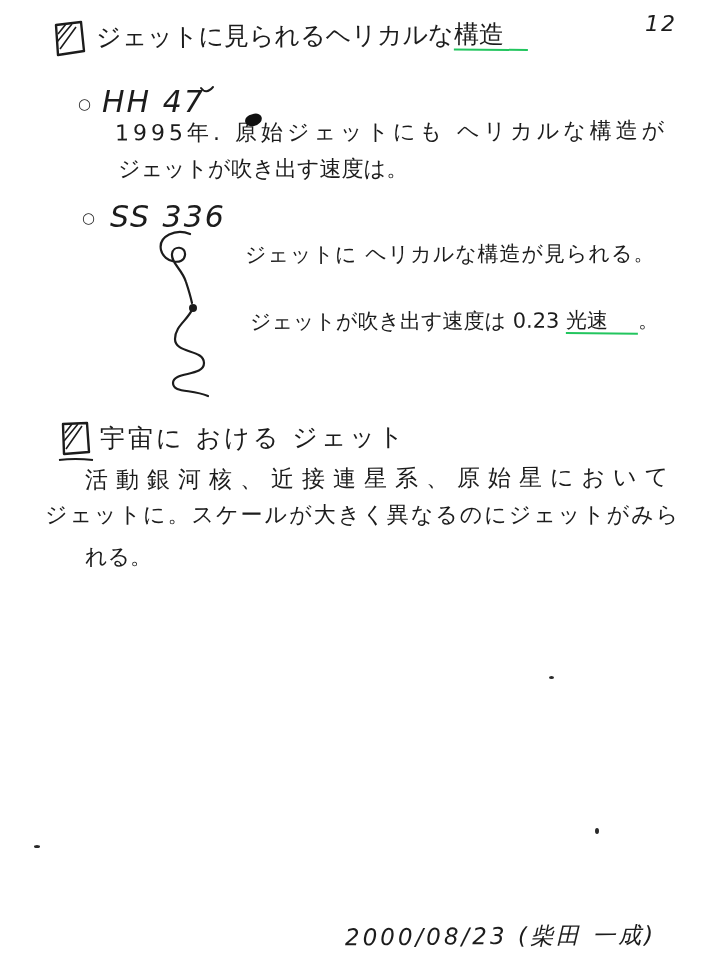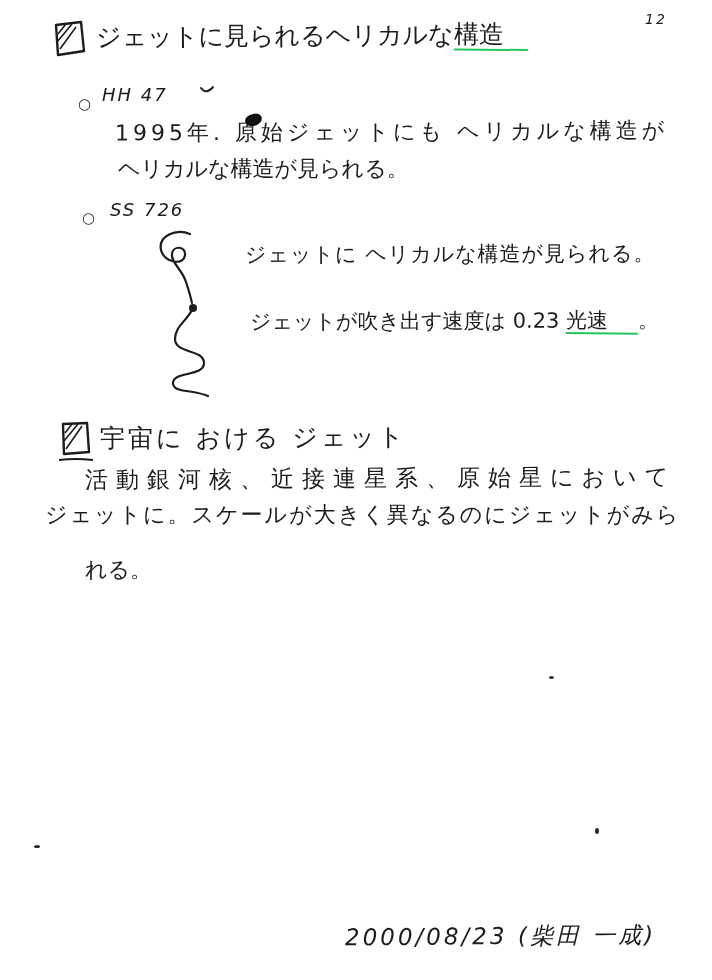--- a/index.html
+++ b/index.html
@@ -17,35 +17,35 @@
     font-family: "DejaVu Sans", sans-serif;
     color: #1c1c1c;
   }
   .hw {
     position: absolute;
     white-space: nowrap;
     color: #1c1c1c;
     line-height: 1.1;
   }
   .page-number {
-    font-size: 14px;
+    font-size: 22px;
     font-style: italic;
     letter-spacing: 2px;
   }
   .h1-title { font-size: 25px; letter-spacing: 0px; transform: rotate(-0.4deg); }
   .h2-title { font-size: 25px; letter-spacing: 3px; transform: rotate(-0.3deg); }
   .underlined-em {
     border-bottom: 2px solid #22c55e;
     padding-bottom: 0;
     padding-right: 24px;
     display: inline-block;
     transform: rotate(0.8deg);
   }
   .bullet-marker { font-size: 15px; }
-  .bullet-label { font-size: 18px; letter-spacing: 2px; font-style: italic; }
+  .bullet-label { font-size: 30px; letter-spacing: 2px; font-style: italic; }
   .body-line { font-size: 22px; }
   .note-line { font-size: 21px; }
   .speck {
     position: absolute;
     background: #2a2a2a;
     border-radius: 50%;
   }
   .ink-blot {
     position: absolute;
     width: 17px;
@@ -76,24 +76,24 @@
   <div class="hw bullet-marker" style="left:78px; top:96px;">○</div>
   <div class="hw bullet-label" style="left:102px; top:85px;">HH 47</div>
   <div class="hw" style="left:198px; top:84px;">
     <svg width="18" height="14" viewBox="0 0 18 14">
       <path d="M3 4 Q8 11 15 3" fill="none" stroke="#1c1c1c" stroke-width="2" stroke-linecap="round"></path>
     </svg>
   </div>
 
   <div class="hw body-line" style="left:115px; top:120px; letter-spacing:4px; transform:rotate(-0.3deg);">1995年. 原始ジェットにも ヘリカルな構造が</div>
   <div class="ink-blot" style="left:245px; top:114px;"></div>
-  <div class="hw body-line" style="left:118px; top:157px;">ヘリカルな構造が見られる。</div>
+  <div class="hw body-line" style="left:118px; top:157px;">ジェットが吹き出す速度は。</div>
 
   <div class="hw bullet-marker" style="left:82px; top:210px;">○</div>
-  <div class="hw bullet-label" style="left:110px; top:200px;">SS 726</div>
+  <div class="hw bullet-label" style="left:110px; top:200px;">SS 336</div>
 
   <div class="hw" style="left:146px; top:230px;">
     <svg width="85" height="170" viewBox="0 0 85 170">
       <path d="M44 4 C30 -2 12 6 15 20 C18 33 38 36 39 25 C40 16 27 15 26 24 C25 33 36 39 40 52 C42 58 44 64 46 73" fill="none" stroke="#1c1c1c" stroke-width="2.2" stroke-linecap="round"></path>
       <circle cx="47" cy="78" r="4" fill="#1c1c1c"></circle>
       <path d="M47 78 C42 90 29 96 29 109 C29 124 58 119 58 133 C58 147 27 141 27 153 C27 163 45 159 62 166" fill="none" stroke="#1c1c1c" stroke-width="2.2" stroke-linecap="round"></path>
     </svg>
   </div>
 
   <div class="hw note-line" style="left:245px; top:243px; letter-spacing:1px; transform:rotate(-0.2deg);">ジェットに ヘリカルな構造が見られる。</div>
@@ -105,21 +105,21 @@
     <svg width="42" height="48" viewBox="0 0 42 48">
       <path d="M8 6 L32 5 L34 34 L9 36 Z" fill="none" stroke="#1c1c1c" stroke-width="2.4" stroke-linejoin="round"></path>
       <path d="M10 15 L17 6 M9 23 L23 6 M11 31 L27 8" fill="none" stroke="#1c1c1c" stroke-width="1.6"></path>
       <path d="M4 42 Q20 40 38 42" fill="none" stroke="#1c1c1c" stroke-width="2"></path>
     </svg>
   </div>
   <div class="hw h2-title" style="left:100px; top:424px;">宇宙に おける ジェット</div>
 
   <div class="hw body-line" style="left:85px; top:466px; font-size:23px; letter-spacing:8px; transform:rotate(-0.3deg);">活動銀河核、近接連星系、原始星において</div>
   <div class="hw body-line" style="left:45px; top:503px; letter-spacing:2px;">ジェットに。スケールが大きく異なるのにジェットがみら</div>
-  <div class="hw body-line" style="left:85px; top:558px;">れる。</div>
+  <div class="hw body-line" style="left:85px; top:545px;">れる。</div>
 
   <div class="speck" style="left:549px; top:676px; width:5px; height:3px;"></div>
   <div class="speck" style="left:595px; top:828px; width:4px; height:6px;"></div>
   <div class="speck" style="left:34px; top:845px; width:6px; height:3px;"></div>
 
   <div class="hw" style="left:345px; top:924px; font-size:23px; letter-spacing:3px; font-style:italic; transform:rotate(-0.5deg);">2000/08/23 (柴田 一成)</div>
 
 </div>
 
 </body></html>

